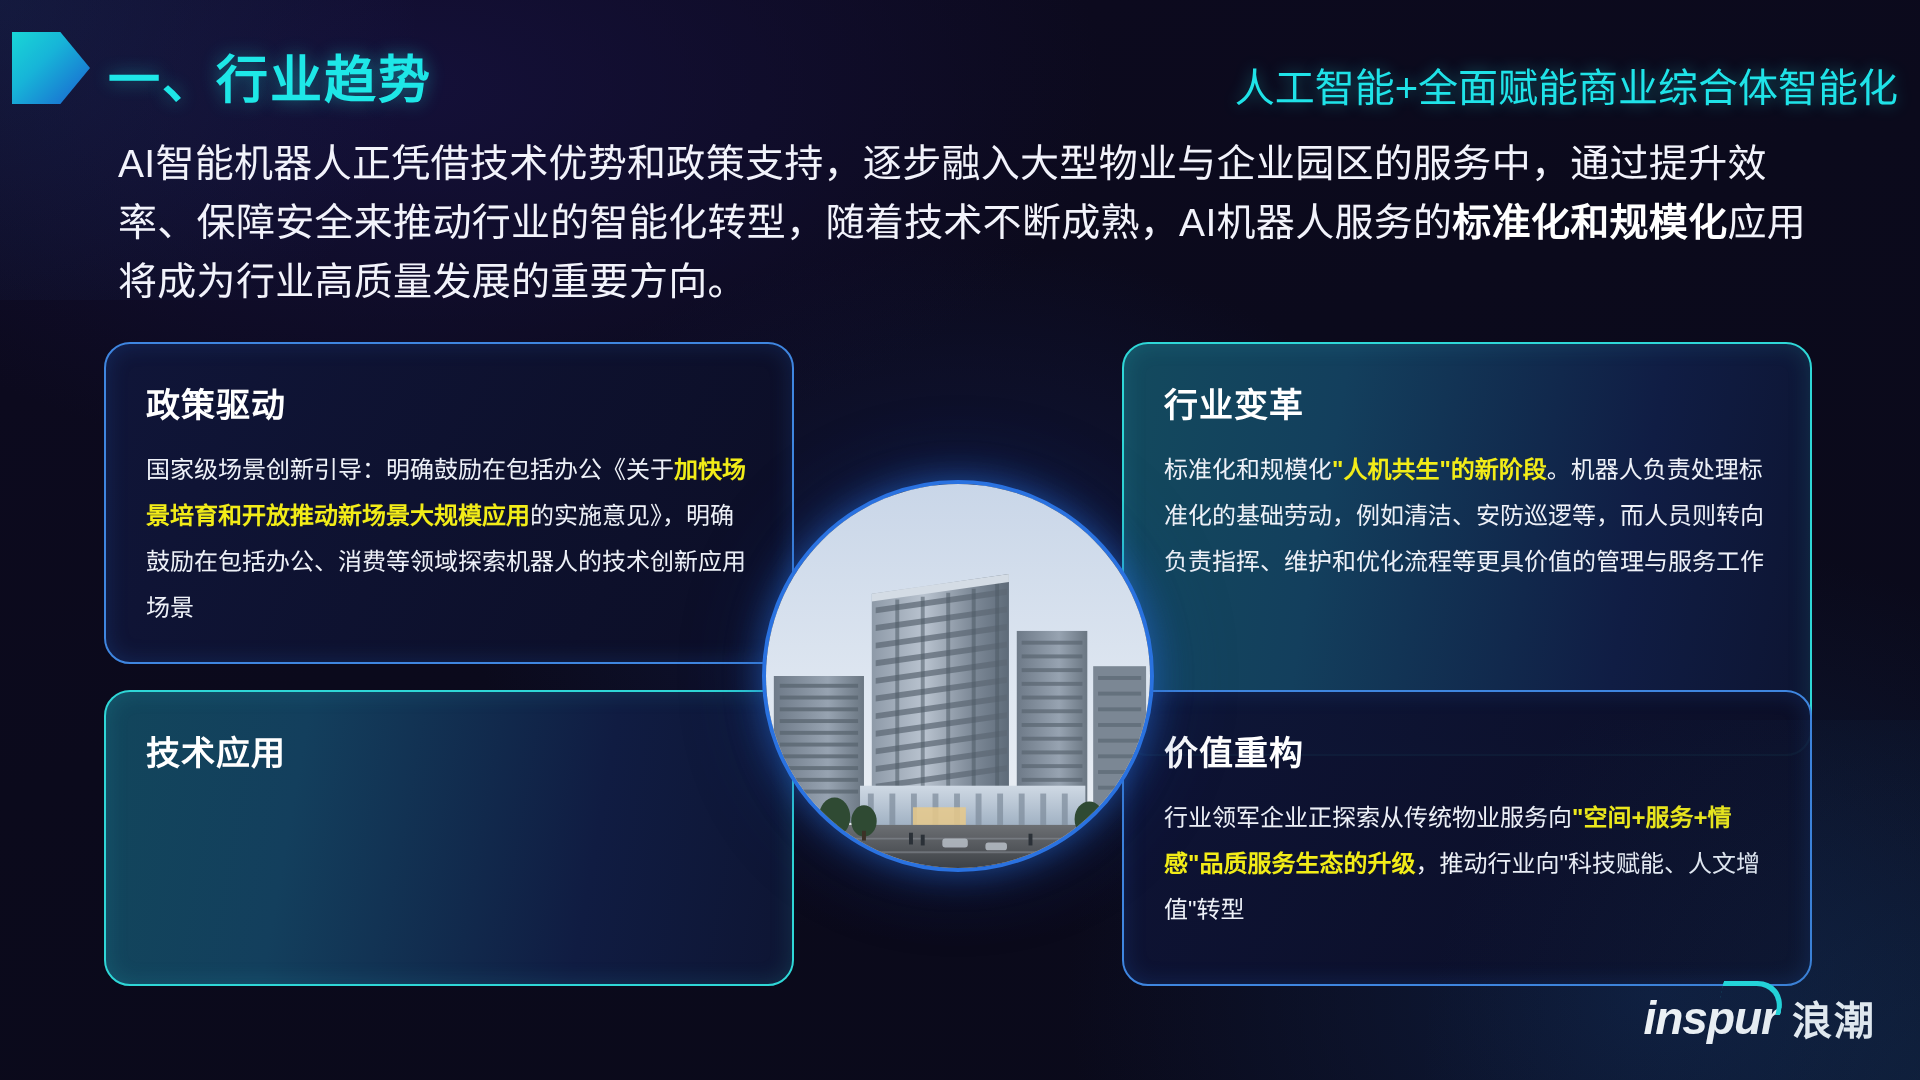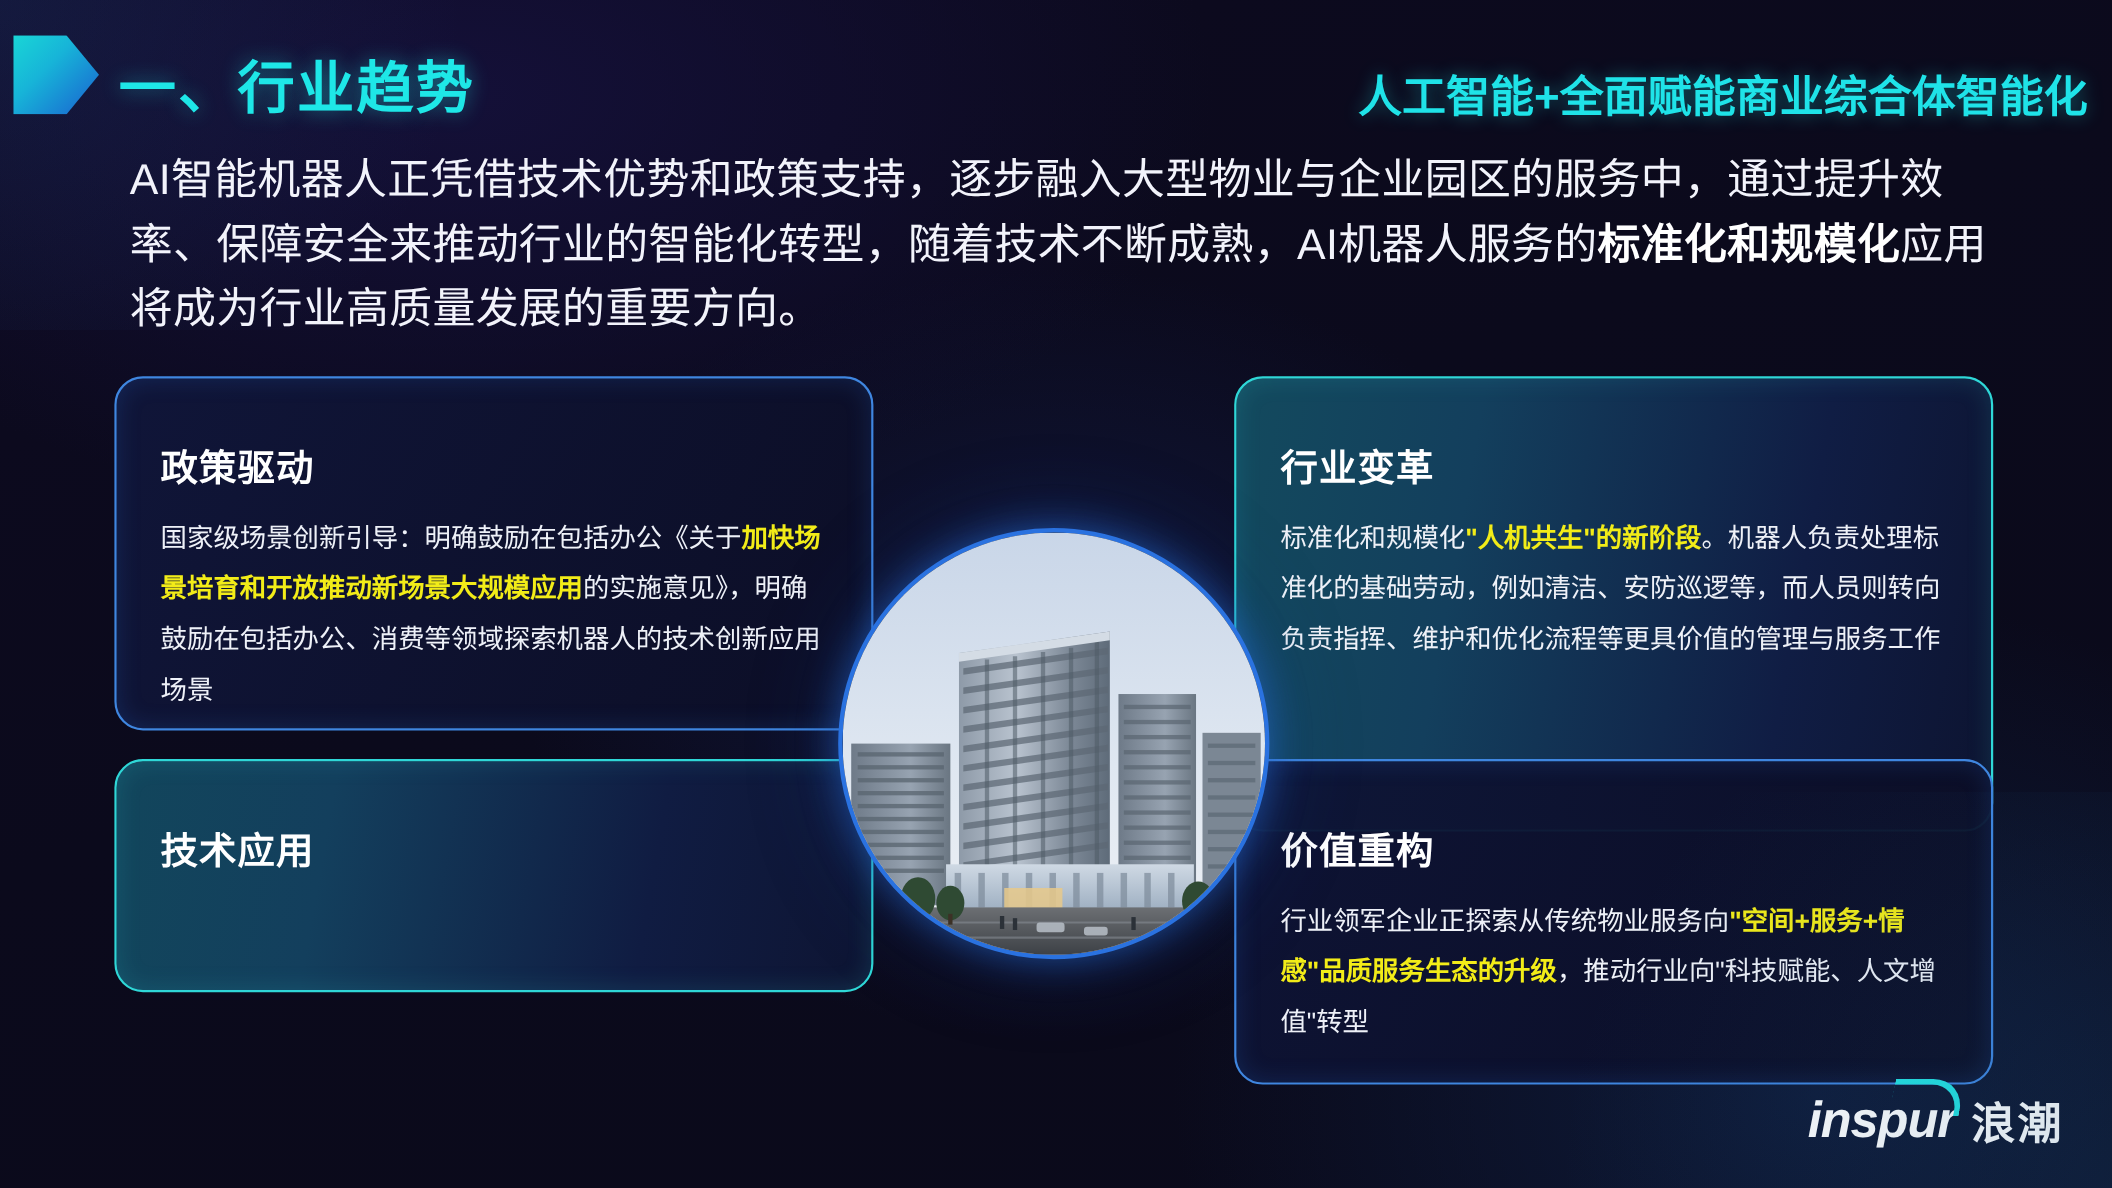--- a/index.html
+++ b/index.html
@@ -42,59 +42,59 @@
   }
   .section-title{
     position:absolute; left:92px; top:16px;
     font-size:52px; font-weight:bold; letter-spacing:2px;
     color:#1ee7e7;
     text-shadow:0 0 18px rgba(30,231,231,.45);
     white-space:nowrap;
   }
   .header-right{
     position:absolute; right:38px; top:34px;
-    font-size:40px; font-weight:bold; letter-spacing:0px;
+    font-size:40px; font-weight:normal; letter-spacing:0px;
     color:#1fe3e8;
     text-shadow:0 0 16px rgba(31,227,232,.40);
     white-space:nowrap;
   }
 
   
   .intro{
     position:absolute; left:118px; top:134px; width:1690px;
     font-size:39px; line-height:59px; color:#f2f3fb; font-weight:400;
     letter-spacing:.3px;
   }
   .intro b{ font-weight:bold; color:#ffffff; }
 
   
   .card{
     position:absolute;
     border-radius:26px;
     border:2px solid rgba(70,140,220,.85);
-    padding:54px 40px 28px 40px;
+    padding:34px 40px 28px 40px;
   }
   .card-title{
     font-size:34px; font-weight:bold; color:#ffffff; margin-bottom:20px;
     letter-spacing:1px;
   }
   .card-body{
     font-size:24px; line-height:46px; color:#eef1f8; font-weight:400;
   }
   .hl{ color:#f2ec18; font-weight:bold; }
 
   
   #card-policy{
     left:104px; top:342px; width:690px; height:322px;
     border-color:#3f86e0;
     background:linear-gradient(115deg, rgba(16,22,58,.95) 0%, rgba(12,14,38,.95) 100%);
     box-shadow:0 0 22px rgba(40,110,210,.22) inset;
   }
   #card-tech{
-    left:104px; top:690px; width:690px; height:212px;
+    left:104px; top:690px; width:690px; height:296px;
     border-color:#2fd7d7;
     background:linear-gradient(100deg, #12465c 0%, #133f5d 28%, #101c42 70%, #0e1533 100%);
     box-shadow:0 0 22px rgba(45,190,200,.18) inset;
   }
   #card-industry{
     left:1122px; top:342px; width:690px; height:414px;
     border-color:#2fd7d7;
     background:linear-gradient(100deg, #134a5e 0%, #133f5d 30%, #101d44 72%, #0d1431 100%);
     box-shadow:0 0 22px rgba(45,190,200,.18) inset;
   }

